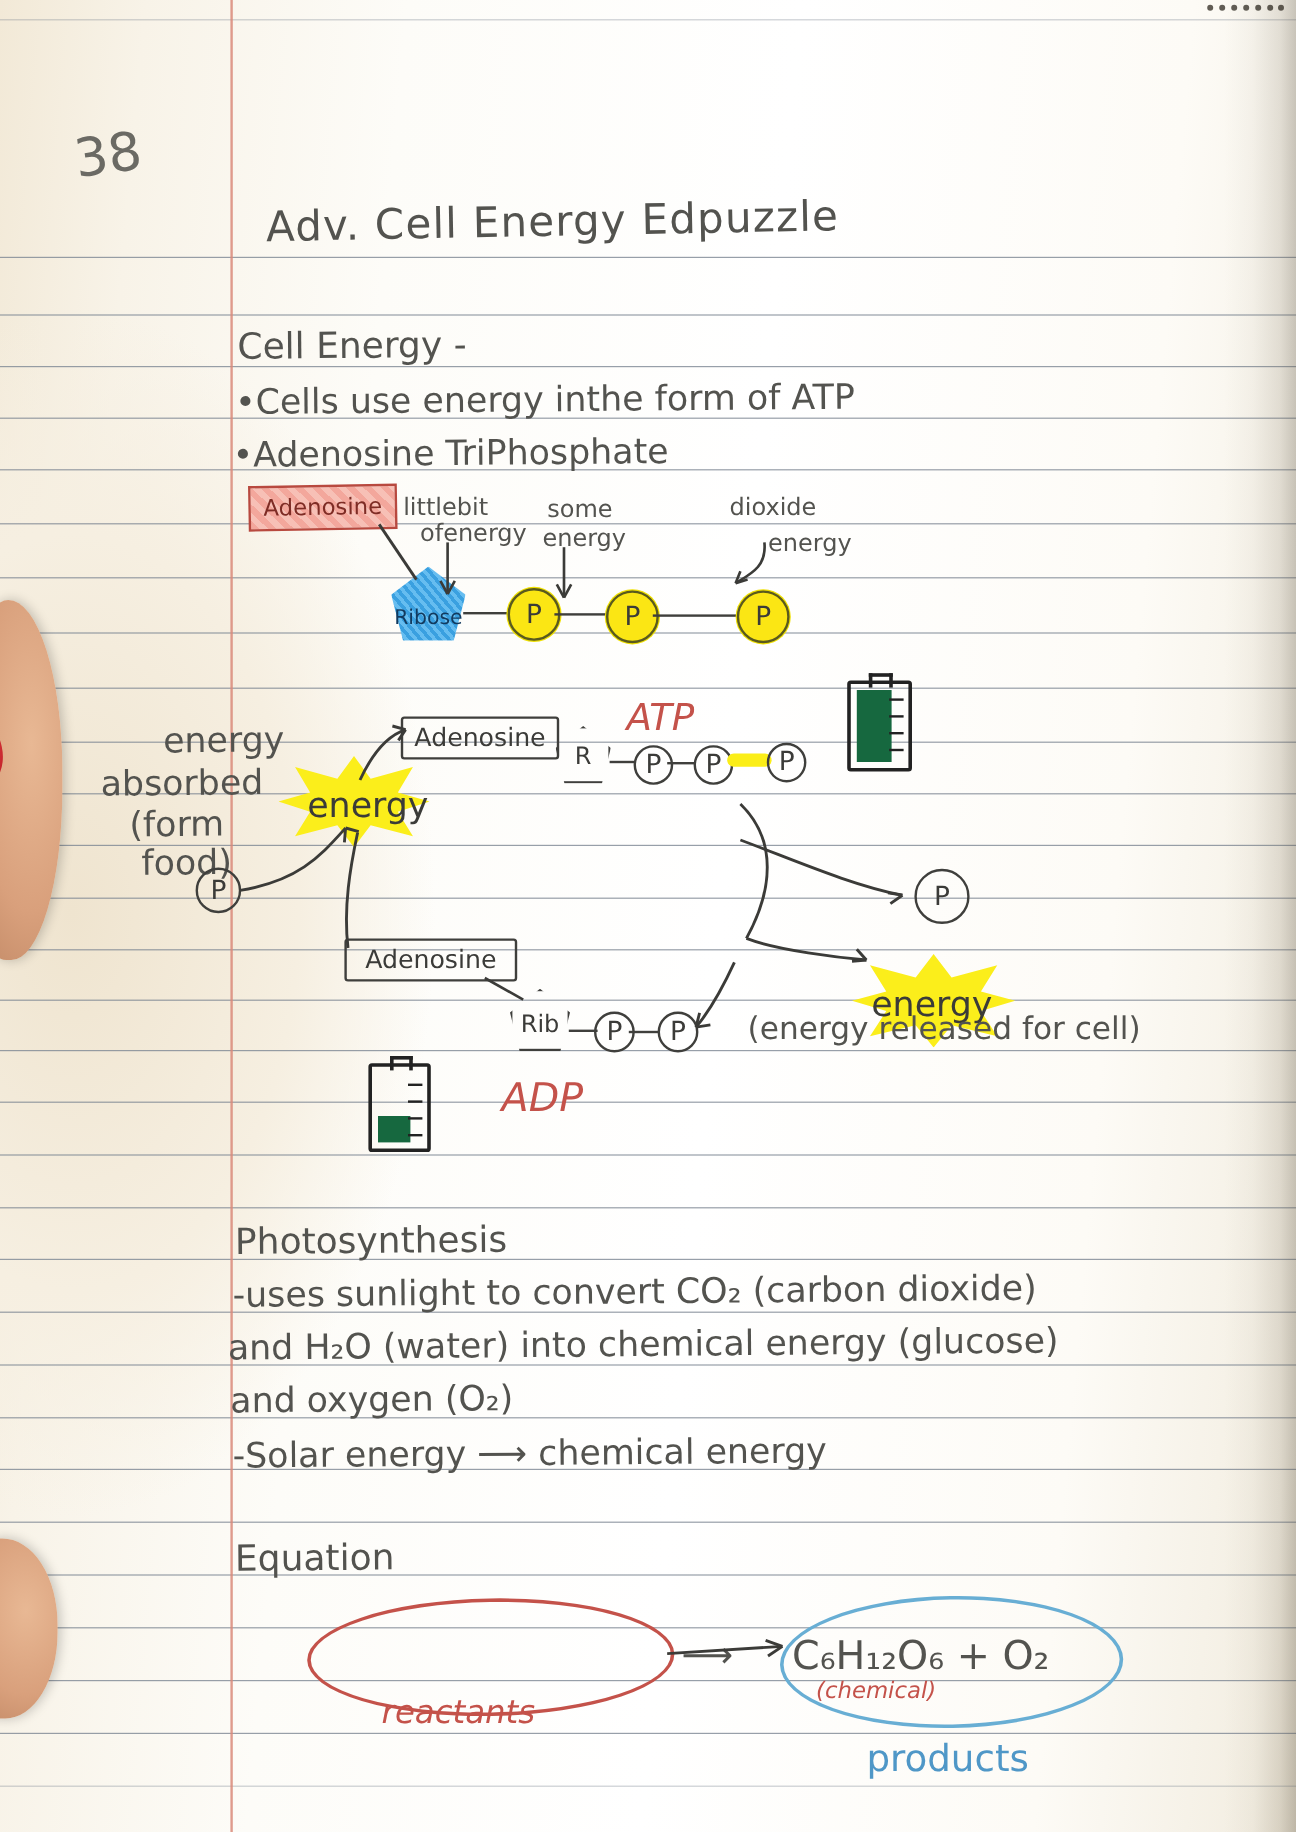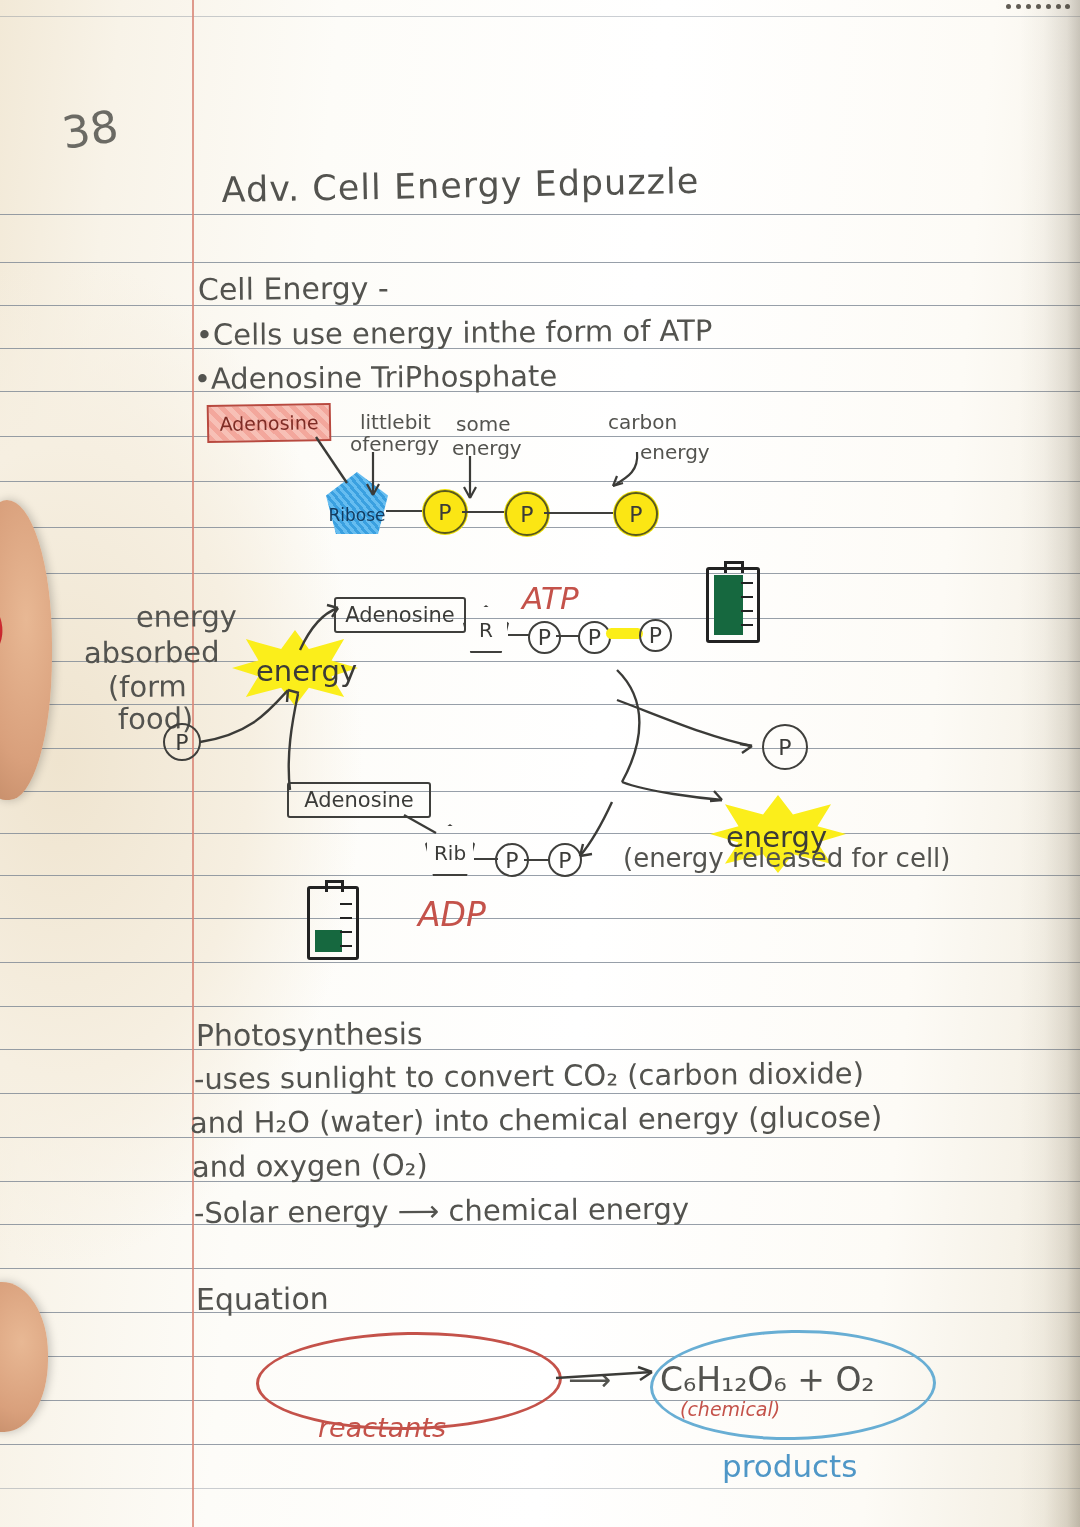--- a/index.html
+++ b/index.html
@@ -150,25 +150,25 @@
     <div class="lbl">Ribose</div>
   </div>
 
   <div class="bond" style="left:386px;top:510px;width:38px"></div>
   <div class="pcirc yellow" style="left:423px;top:490px;width:40px;height:40px">P</div>
   <div class="bond" style="left:462px;top:511px;width:45px"></div>
   <div class="pcirc yellow" style="left:505px;top:492px;width:40px;height:40px">P</div>
   <div class="bond" style="left:544px;top:512px;width:73px"></div>
   <div class="pcirc yellow" style="left:614px;top:492px;width:40px;height:40px">P</div>
 
-  <div class="hw pencil sm" style="left:360px;top:410px">littlebit</div>
+  <div class="hw pencil sm" style="left:336px;top:410px">littlebit</div>
   <div class="hw pencil sm" style="left:350px;top:432px">ofenergy</div>
   <div class="hw pencil sm" style="left:456px;top:412px">some</div>
   <div class="hw pencil sm" style="left:452px;top:436px">energy</div>
-  <div class="hw pencil sm" style="left:608px;top:410px">carbon</div>
+  <div class="hw pencil sm" style="left:608px;top:410px">dioxide</div>
   <div class="hw pencil sm" style="left:640px;top:440px">energy</div>
 
   <div class="hw pencil body tilt0" style="left:136px;top:600px">energy</div>
   <div class="hw pencil body tilt0" style="left:84px;top:636px">absorbed</div>
   <div class="hw pencil body tilt0" style="left:108px;top:670px">(form</div>
   <div class="hw pencil body tilt0" style="left:118px;top:702px">food)</div>
 
   <div class="pcirc open" style="left:163px;top:723px;width:34px;height:34px">P</div>
 
   <div class="star" style="left:232px;top:630px;width:126px;height:76px"></div>

